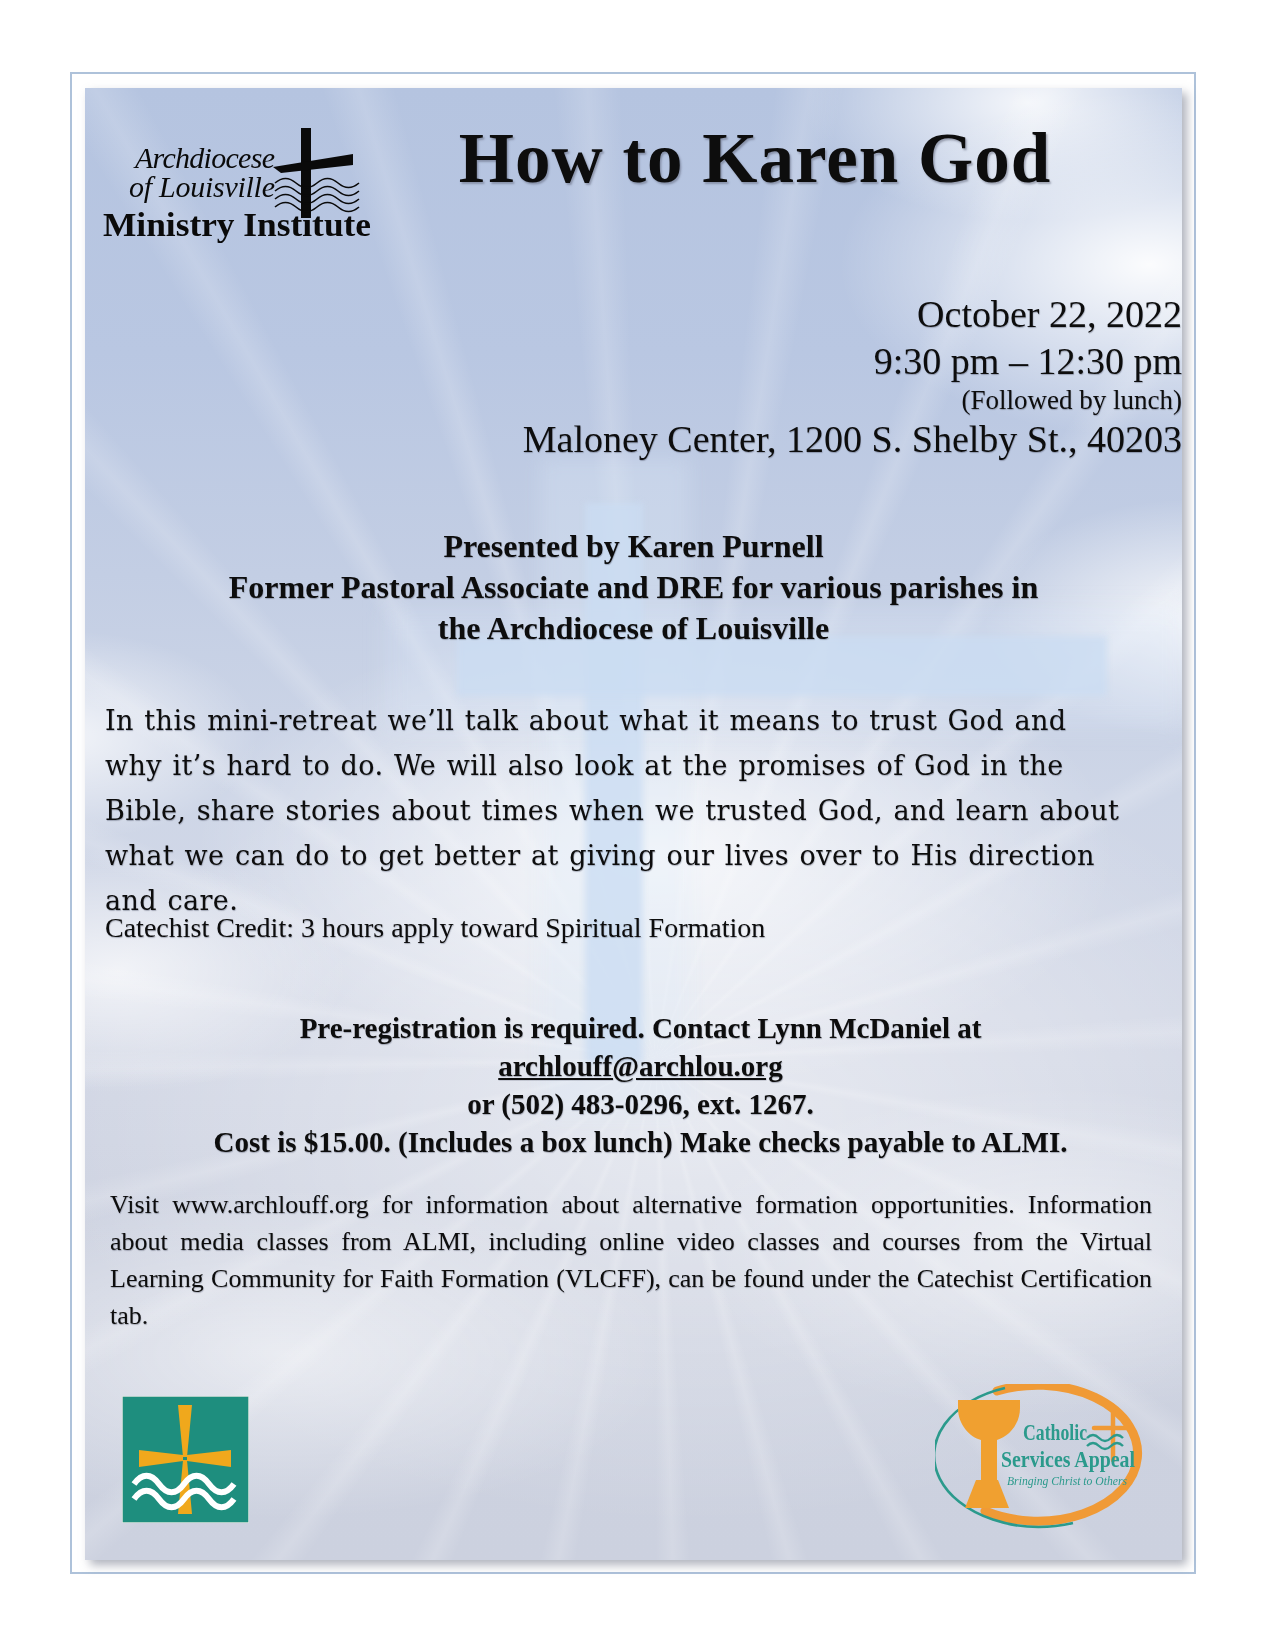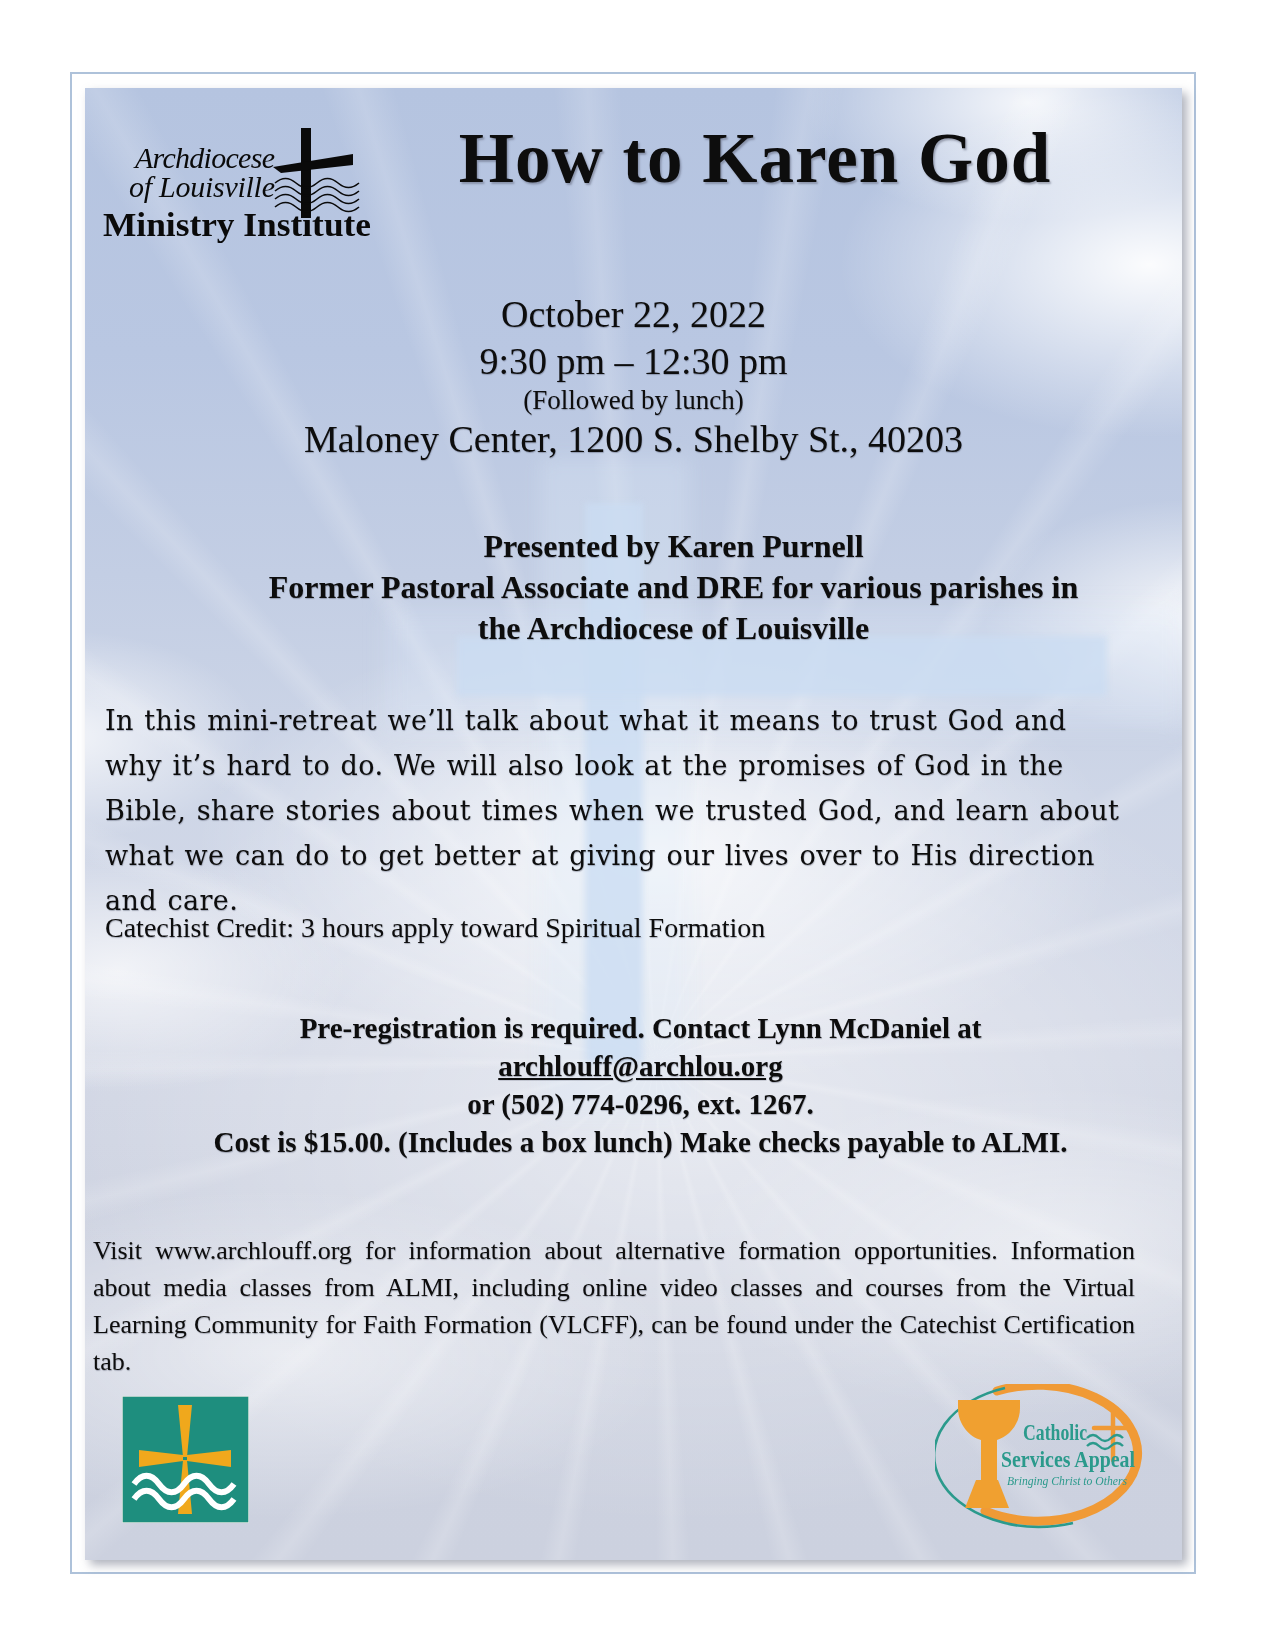--- a/index.html
+++ b/index.html
@@ -42,31 +42,31 @@
   .bgcross.h2{left:300px;top:520px;width:800px;height:120px;background:rgba(222,234,250,0.25);filter:blur(12px);}
 
   .abs{position:absolute;}
   .shadow1{text-shadow:1.5px 1.5px 2px rgba(80,85,105,0.45);}
   .shadow2{text-shadow:0.5px 0.5px 1px rgba(70,75,95,0.4);}
 
   .title{left:300px;top:30px;width:740px;text-align:center;
          font-size:71px;font-weight:bold;letter-spacing:1px;}
   .subtitle{left:300px;top:132px;width:740px;text-align:center;
          font-size:34px;font-weight:bold;}
-  .dateblock{left:0;top:203px;width:100%;text-align:center;}
+  .dateblock{left:0;top:203px;width:100%;text-align:right;}
   .dateline{font-size:38px;line-height:47px;}
   .lunchline{font-size:27px;line-height:31px;}
   .presenter{left:0;top:438px;width:100%;text-align:center;
-         font-size:32px;font-weight:bold;line-height:41px;margin-left:40px;}
+         font-size:32px;font-weight:bold;line-height:41px;}
   .desc{left:20px;top:610px;width:1015px;font-family:"DejaVu Serif", serif;
          font-size:27px;line-height:45px;letter-spacing:0.4px;word-spacing:1.5px;text-align:left;}
   .credit{left:20px;top:824px;font-size:28px;}
   .reg{left:0;top:921px;width:100%;text-align:center;font-size:29px;font-weight:bold;line-height:38px;padding-left:7px;}
   .reg a{color:inherit;text-decoration:underline;cursor:pointer;}
-  .info{left:8px;top:1098px;width:1042px;font-size:26px;line-height:37px;text-align:justify;margin-top:46px;}
+  .info{left:25px;top:1098px;width:1042px;font-size:26px;line-height:37px;text-align:justify;}
   .greenlogo{left:37px;top:1308px;}
   .sponsor{left:205px;top:1303px;width:592px;font-size:29px;line-height:43px;text-align:justify;}
   .csalogo{left:850px;top:1296px;}
   .mlogo{left:18px;top:40px;}
 </style>
 </head>
 <body>
 
 <div class="frame"></div>
 
@@ -108,21 +108,21 @@
     <div>the Archdiocese of Louisville</div>
   </div>
 
   <div class="abs desc shadow2">In this mini-retreat we’ll talk about what it means to trust God and why it’s hard to do. We will also look at the promises of God in the Bible, share stories about times when we trusted God, and learn about what we can do to get better at giving our lives over to His direction and care.</div>
 
   <div class="abs credit shadow2">Catechist Credit: 3 hours apply toward Spiritual Formation</div>
 
   <div class="abs reg shadow2">
     <div>Pre-registration is required.  Contact Lynn McDaniel at</div>
     <div><a>archlouff@archlou.org</a></div>
-    <div>or (502) 774-0296, ext. 1267.</div>
+    <div>or (502) 483-0296, ext. 1267.</div>
     <div>Cost is $15.00.  (Includes a box lunch) Make checks payable to ALMI.</div>
   </div>
 
   <div class="abs info shadow2">Visit www.archlouff.org for information about alternative formation opportunities.  Information about media classes from ALMI, including online video classes and courses from the Virtual Learning Community for Faith Formation (VLCFF), can be found under the Catechist Certification tab.</div>
 
   <svg class="abs greenlogo" width="127" height="127" viewBox="0 0 127 127">
     <rect x="0" y="0" width="127" height="127" fill="#1e8e7e" stroke="#dfe6df" stroke-width="1.5"></rect>
     <g fill="#f0a81c">
       <polygon points="56,9 70,9 65,61 61,61"></polygon>
       <polygon points="61,64 65,64 70,118 56,118"></polygon>

